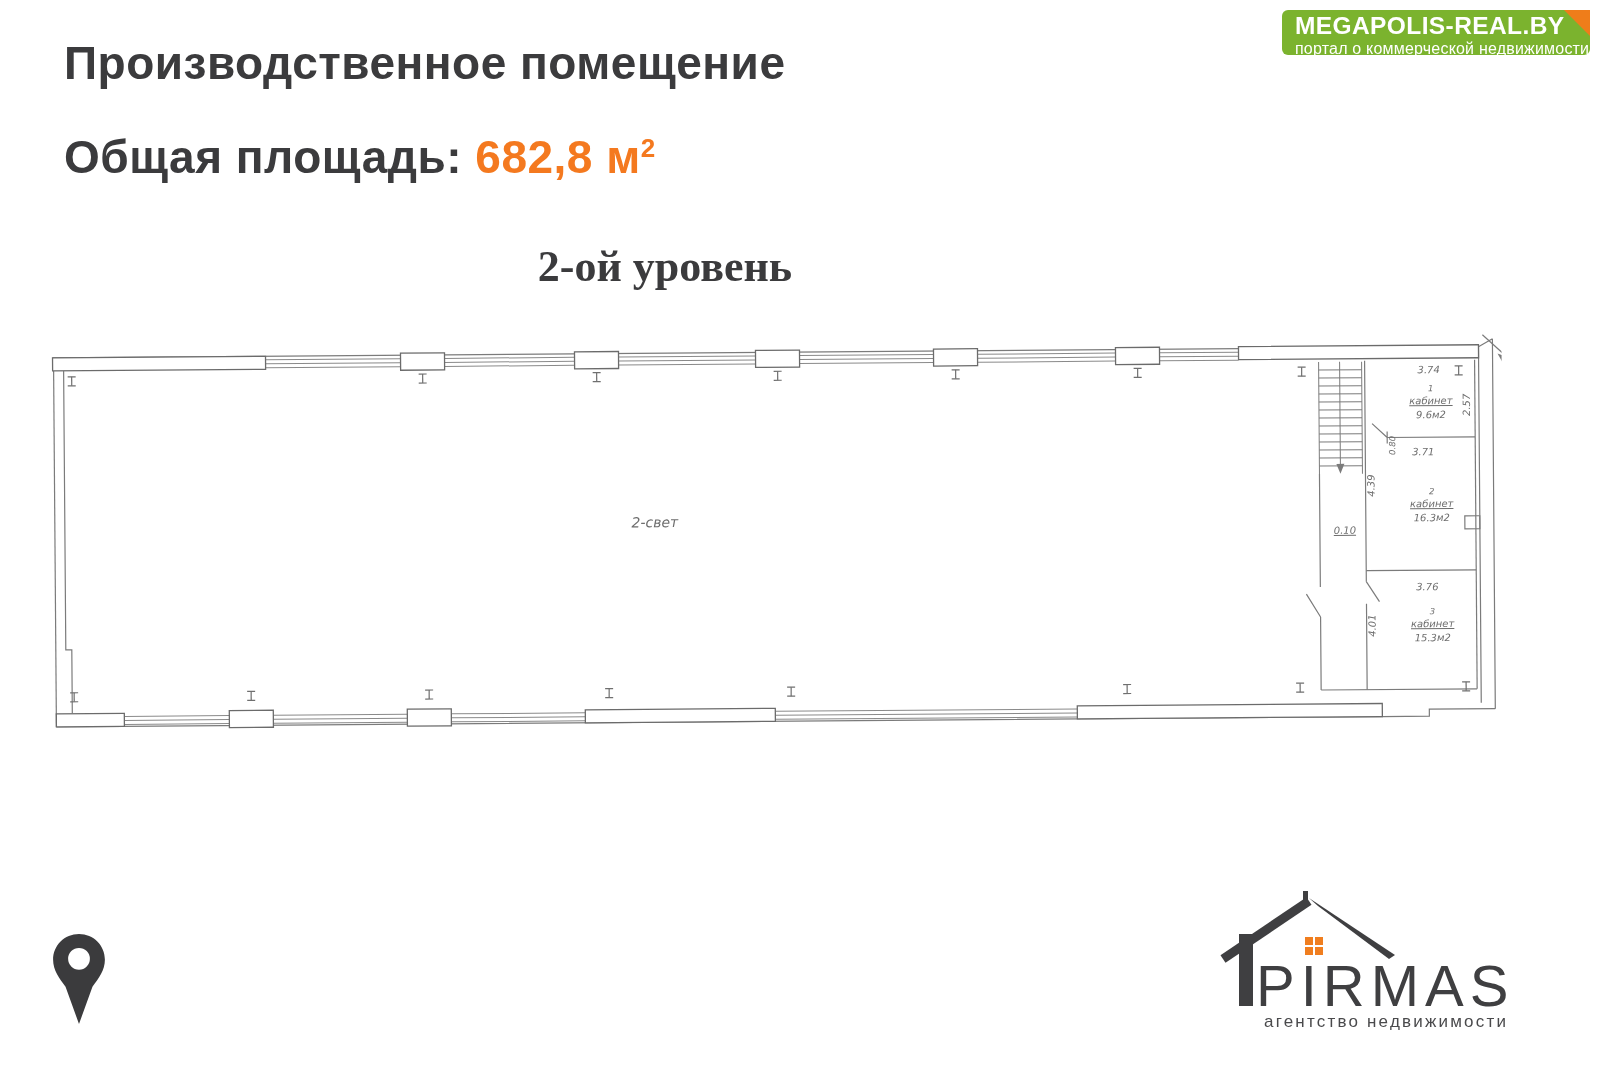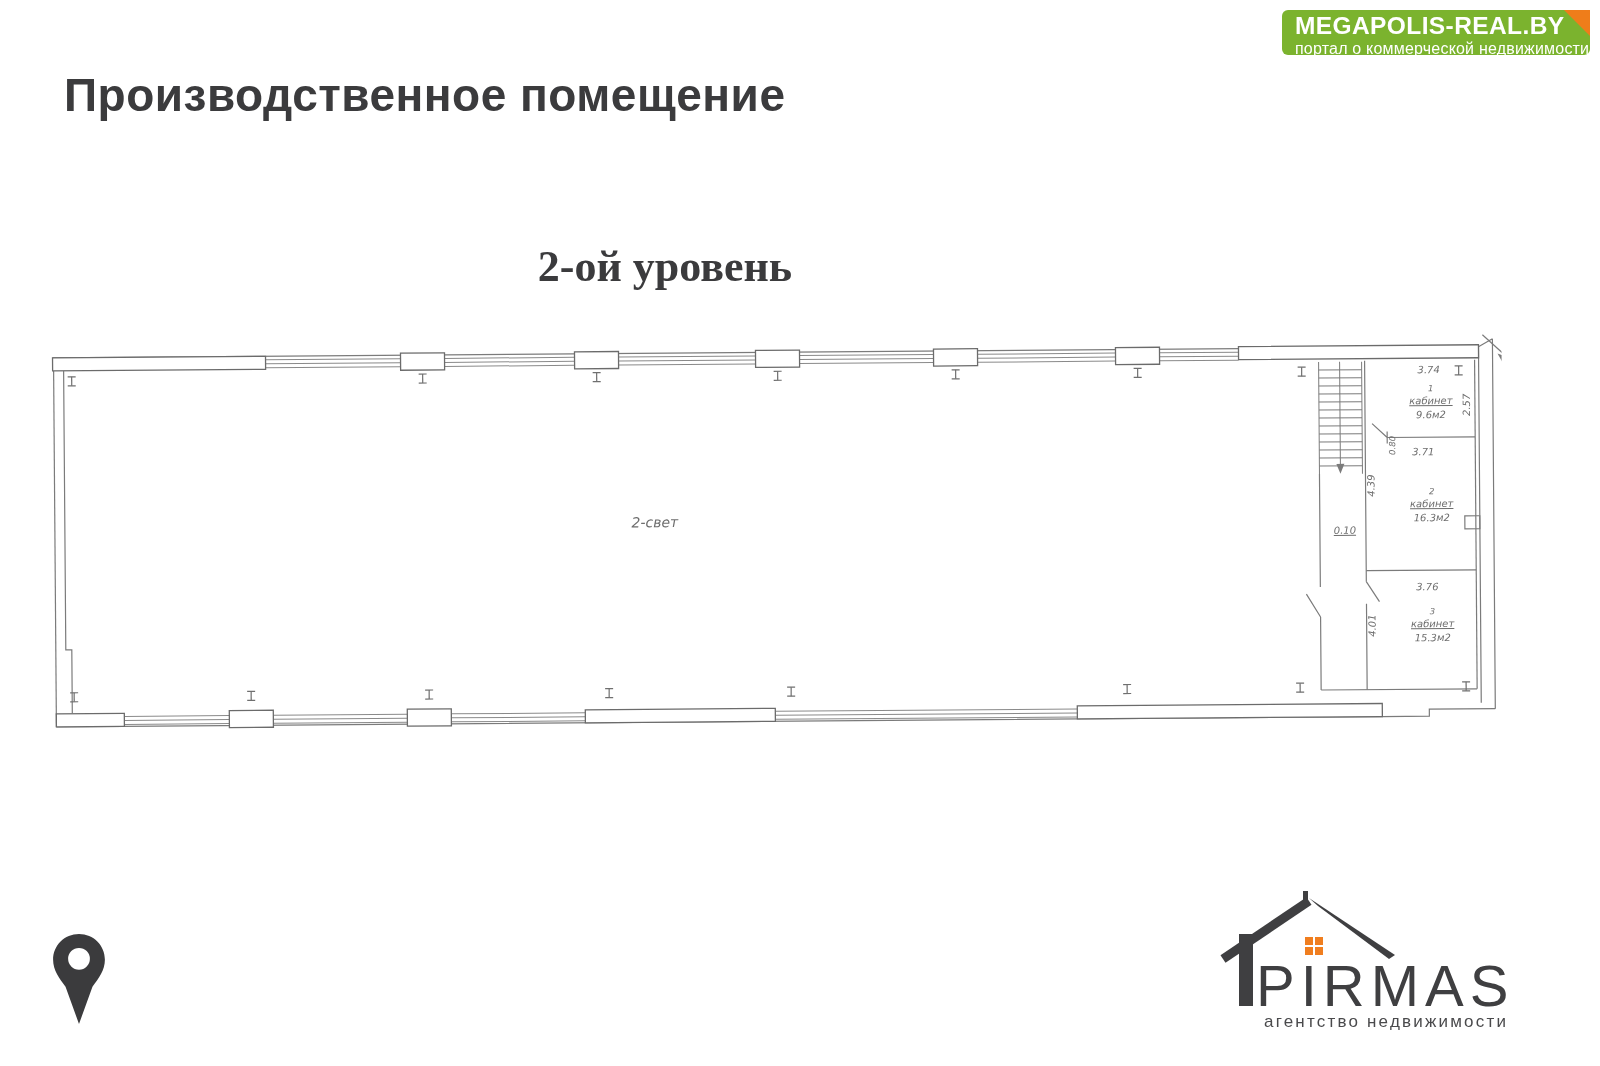--- a/index.html
+++ b/index.html
@@ -8,21 +8,21 @@
 
   
   .banner{position:absolute;left:1282px;top:10px;width:308px;height:45px;
           background:#7bb32e;border-radius:6px;color:#fff;padding:3px 0 0 13px;box-sizing:border-box;}
   .banner-title{font-size:24.5px;font-weight:700;letter-spacing:.4px;line-height:1.05;}
   .banner-sub{font-size:16px;letter-spacing:.2px;margin-top:1px;}
   .banner-fold{position:absolute;top:0;right:0;width:26px;height:26px;background:#ef7d1a;
                clip-path:polygon(0 0,100% 0,100% 100%);}
 
   
-  .title{position:absolute;left:64px;top:68px;font-size:46px;font-weight:800;letter-spacing:.5px;}
+  .title{position:absolute;left:64px;top:36px;font-size:46px;font-weight:800;letter-spacing:.5px;}
   .area-line{position:absolute;left:64px;top:130px;font-size:46px;font-weight:800;letter-spacing:.5px;}
   .area-value{color:#f4791f;}
   .area-line sup{font-size:26px;}
   .level{position:absolute;left:430px;top:241px;width:470px;text-align:center;
          font-size:44px;font-weight:800;font-family:Liberation Serif, serif;}
 
   
   .plan{position:absolute;left:48px;top:342px;transform:rotate(-0.45deg);transform-origin:0 50%;}
   .plan *{vector-effect:non-scaling-stroke;}
   .hw{font:italic 10px "DejaVu Sans",sans-serif;fill:#6e6e6e;text-anchor:middle;}
@@ -42,20 +42,24 @@
 
 <div class="page">
 
   <div class="banner">
     <div class="banner-title">MEGAPOLIS-REAL.BY</div>
     <div class="banner-sub">портал о коммерческой недвижимости в Беларуси</div>
     <div class="banner-fold"></div>
   </div>
 
   <div class="title">Производственное помещение</div>
+  <div class="area-line">
+    <span>Общая площадь:</span>
+    <span class="area-value"><span>682,8 м</span><sup>2</sup></span>
+  </div>
   <div class="level">2-ой уровень</div>
 
   <svg class="plan" width="1455" height="410" viewBox="0 0 1455 410" xmlns="http://www.w3.org/2000/svg">
     <defs>
       <g id="ib" stroke="#6f6f6f" stroke-width="1.2">
         <line x1="0" y1="0" x2="0" y2="9"></line>
         <line x1="-4" y1="0" x2="4" y2="0"></line>
         <line x1="-4" y1="9" x2="4" y2="9"></line>
       </g>
     </defs>

